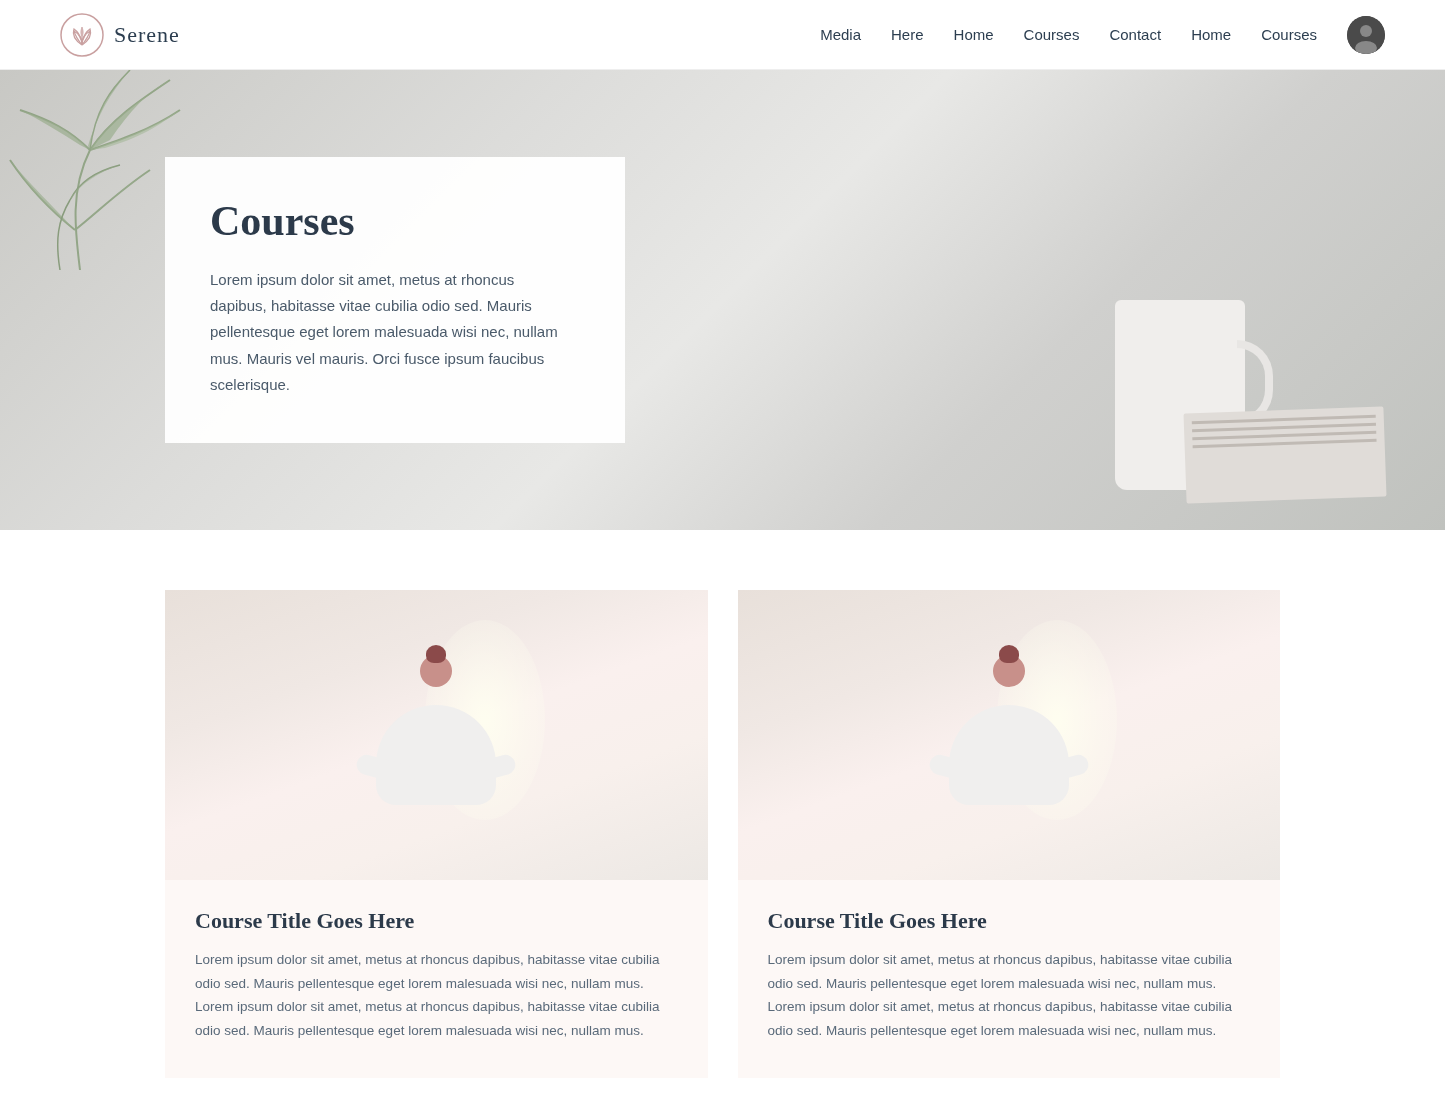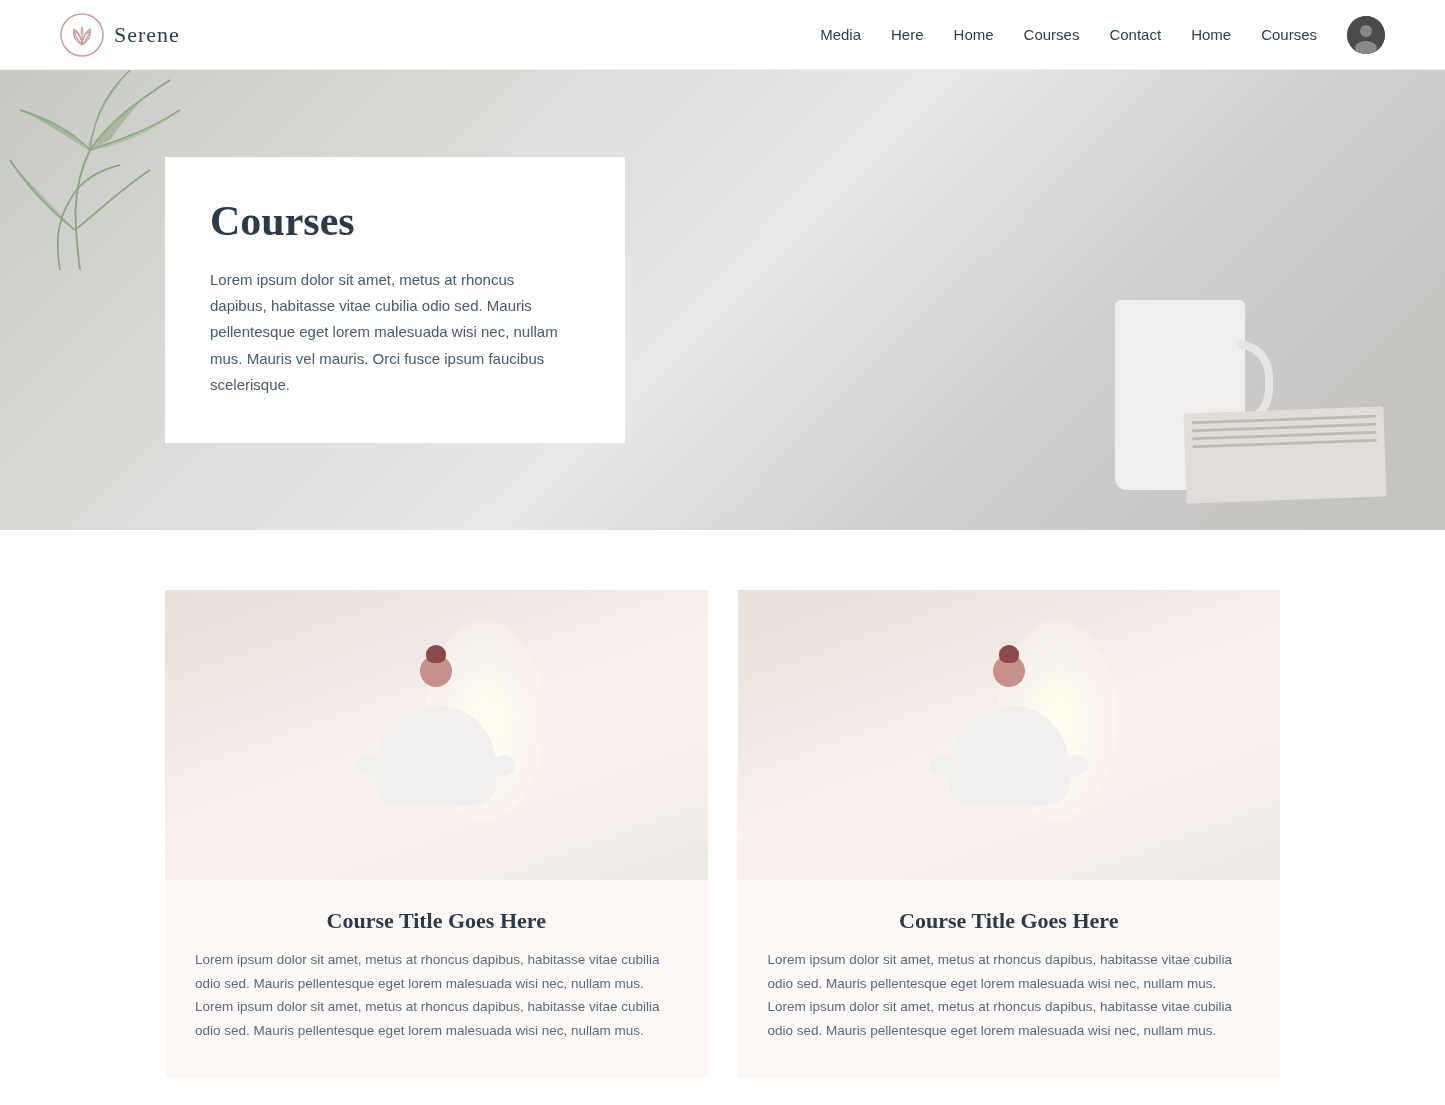--- a/index.html
+++ b/index.html
@@ -238,21 +238,20 @@
 
     .course-info {
       padding: 28px 30px 35px;
     }
     .course-title {
       font-size: 22px;
       font-weight: 700;
       color: #2c3a4a;
       margin-bottom: 14px;
       font-family: Georgia, serif;
-      text-align: center;
     }
     .course-description {
       font-size: 13.5px;
       line-height: 1.75;
       color: #5a6a7a;
       font-family: Arial, sans-serif;
     }
   </style>
 </head>
 <body>

